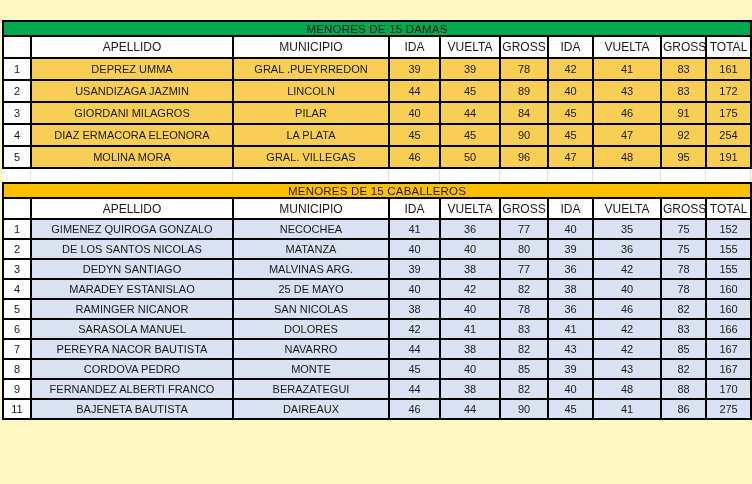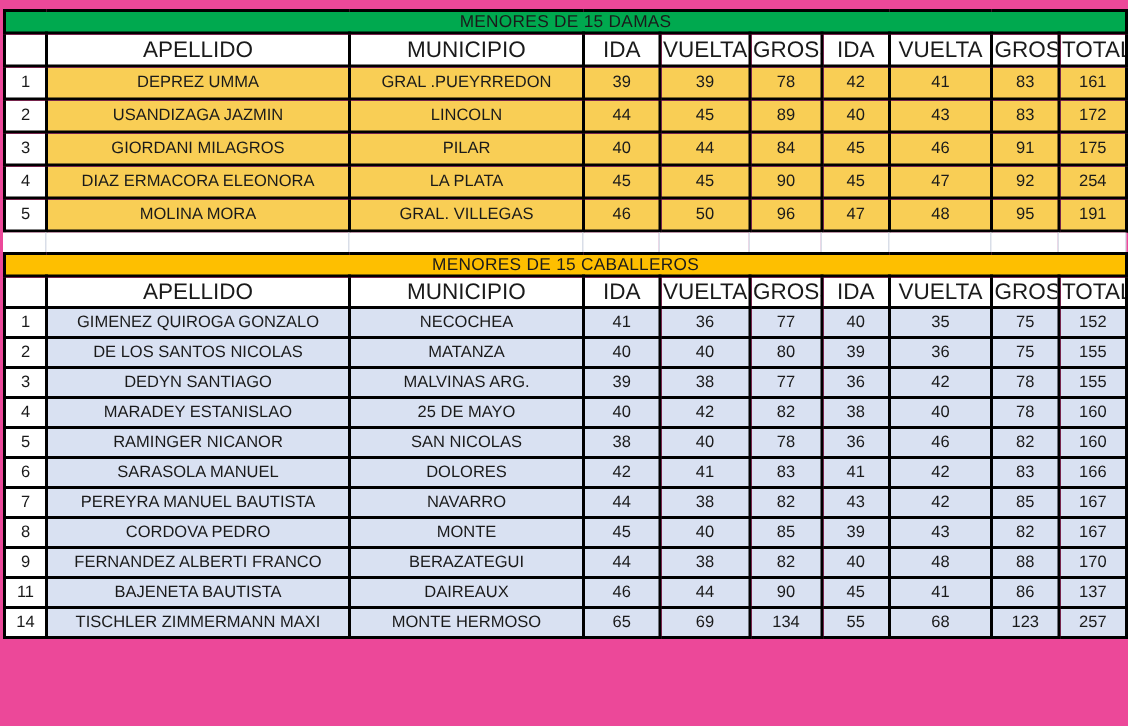--- a/index.html
+++ b/index.html
@@ -11,21 +11,21 @@
     --gridline:#D9DEE8;
     --text:#1A1A1A;
   }
   *{margin:0;padding:0;box-sizing:border-box;}
   html,body{background:#ffffff;}
   body{
     width:752px;height:484px;overflow:hidden;
     font-family:"Liberation Sans", sans-serif;
     color:var(--text);
   }
-  .sheet{width:752px;height:484px;padding:6px 2px 0 2px;background:#ec4899;}
+  .sheet{width:752px;height:484px;padding:20px 2px 0 2px;background:#fef9c3;}
   table.grid{
     width:748px;
     border-collapse:collapse;
     table-layout:fixed;
   }
   table.grid td, table.grid th{
     border:2px solid var(--border);
     text-align:center;
     vertical-align:middle;
     font-weight:400;
@@ -34,21 +34,21 @@
     white-space:nowrap;
     padding:0 1px;
   }
   tr.title-row th{
     height:15px;
     font-size:11.5px;
     letter-spacing:.2px;
   }
   .title-green{background:var(--green);}
   .title-gold{background:var(--gold);margin-top:16px;}
-  tr.head-row th{height:22px;background:#ffffff;font-size:15px;}
+  tr.head-row th{height:22px;background:#ffffff;font-size:12px;}
   tr.head-row.compact th{height:21px;}
   td.numcol{background:#ffffff;}
   table.damas td.datacol{background:var(--yellow);}
   table.caballeros td.datacol{background:var(--blue);}
   table.damas tbody tr{height:22px;}
   table.caballeros tbody tr{height:20px;}
   
   table.gapgrid{
     width:748px;border-collapse:collapse;table-layout:fixed;
   }
@@ -284,21 +284,21 @@
           <td class="datacol">42</td>
           <td class="datacol">41</td>
           <td class="datacol">83</td>
           <td class="datacol">41</td>
           <td class="datacol">42</td>
           <td class="datacol">83</td>
           <td class="datacol">166</td>
         </tr>
         <tr>
           <td class="numcol">7</td>
-          <td class="datacol">PEREYRA MANUEL BAUTISTA</td>
+          <td class="datacol">PEREYRA NACOR BAUTISTA</td>
           <td class="datacol">NAVARRO</td>
           <td class="datacol">44</td>
           <td class="datacol">38</td>
           <td class="datacol">82</td>
           <td class="datacol">43</td>
           <td class="datacol">42</td>
           <td class="datacol">85</td>
           <td class="datacol">167</td>
         </tr>
         <tr>
@@ -328,30 +328,18 @@
         <tr>
           <td class="numcol">11</td>
           <td class="datacol">BAJENETA BAUTISTA</td>
           <td class="datacol">DAIREAUX</td>
           <td class="datacol">46</td>
           <td class="datacol">44</td>
           <td class="datacol">90</td>
           <td class="datacol">45</td>
           <td class="datacol">41</td>
           <td class="datacol">86</td>
-          <td class="datacol">137</td>
-        </tr>
-        <tr>
-          <td class="numcol">14</td>
-          <td class="datacol">TISCHLER ZIMMERMANN MAXI</td>
-          <td class="datacol">MONTE HERMOSO</td>
-          <td class="datacol">65</td>
-          <td class="datacol">69</td>
-          <td class="datacol">134</td>
-          <td class="datacol">55</td>
-          <td class="datacol">68</td>
-          <td class="datacol">123</td>
-          <td class="datacol">257</td>
+          <td class="datacol">275</td>
         </tr>
       </tbody>
   </table>
 
 </div>
 
 </body></html>

